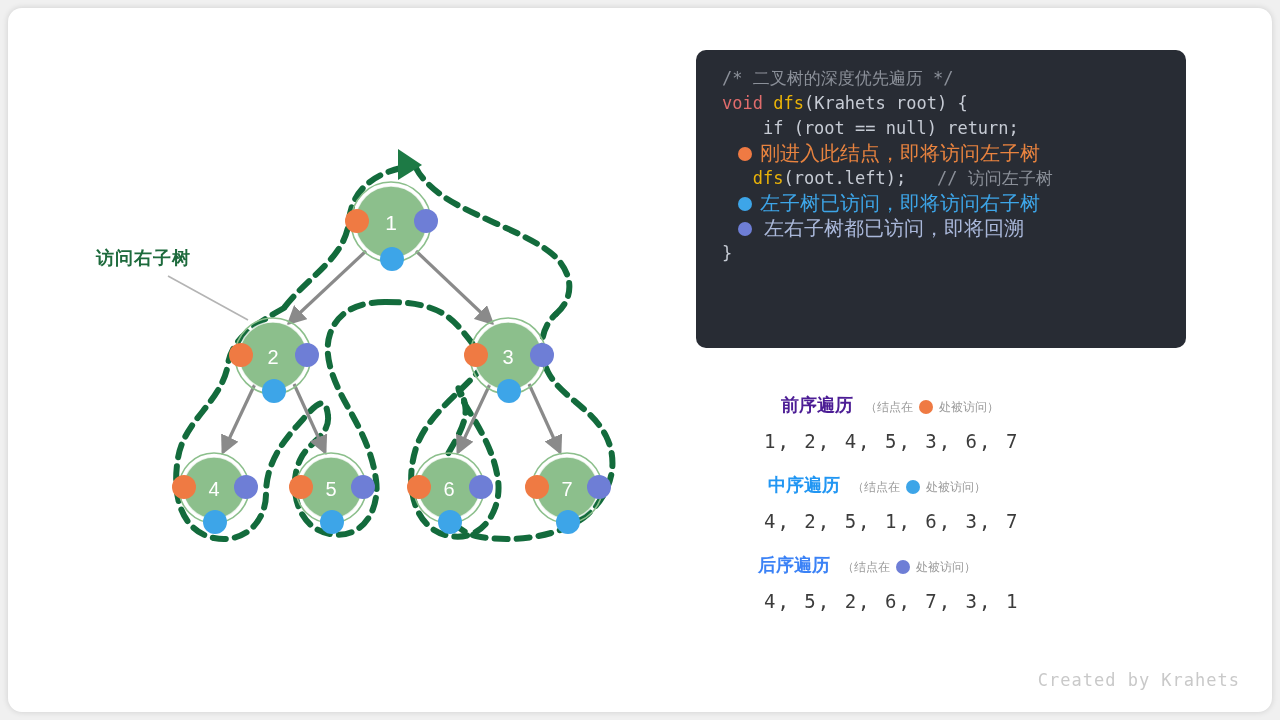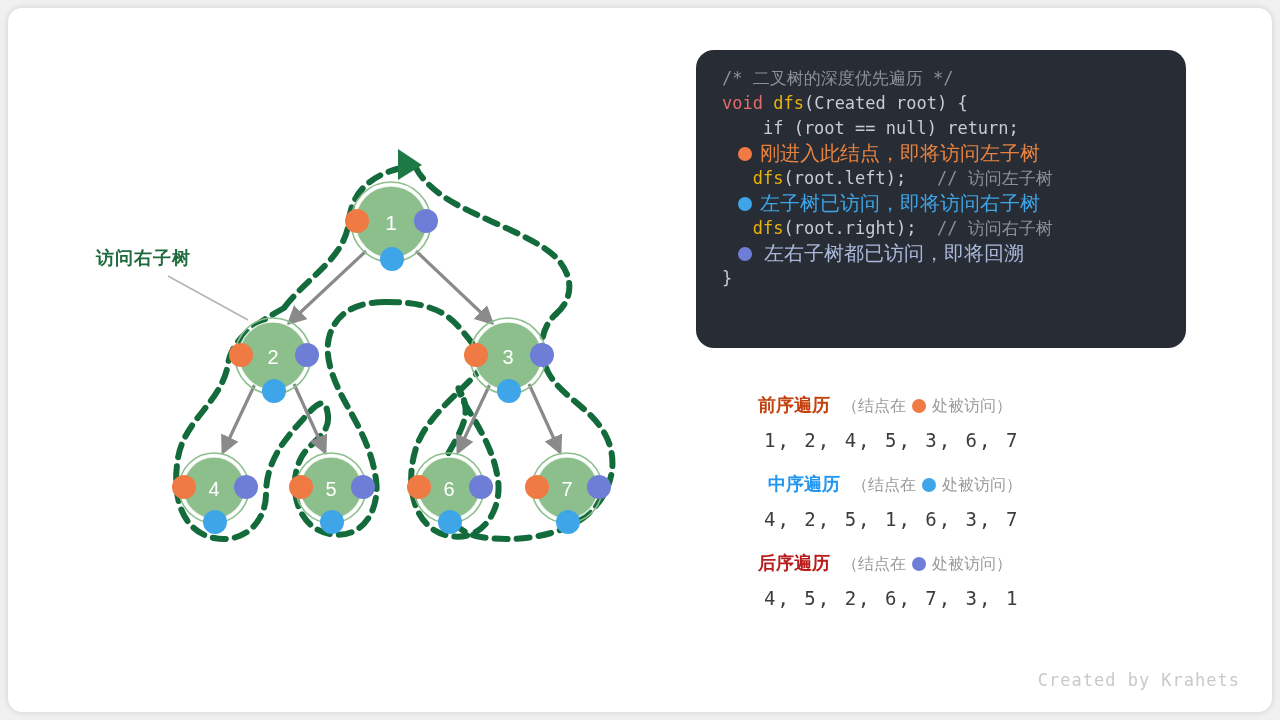--- a/index.html
+++ b/index.html
@@ -21,21 +21,21 @@
 
   .dfs-label{
     position:absolute;left:88px;top:238px;
     font-size:18px;font-weight:bold;color:#1d6a3c;
     letter-spacing:1px;white-space:nowrap;
   }
 
   
   #code-block{
     position:absolute;left:688px;top:42px;width:490px;height:298px;
-    background:#282c34;border-radius:18px;
+    background:#282c34;border-radius:10px;
     box-sizing:border-box;padding:16px 26px;
   }
   .code-line{
     font-family:"DejaVu Sans Mono","Liberation Mono",monospace;
     font-size:17px;line-height:25px;white-space:pre;color:#c6cbd4;
   }
   .cmt{color:#8b9099;}
   .kw{color:#e06c6c;}
   .fn{color:#eab308;}
   .plain{color:#c6cbd4;}
@@ -52,24 +52,24 @@
   .dot-blue{background:#3da5e8;}
   .dot-purple{background:#6e7ed6;}
 
   
   #results{position:absolute;left:750px;top:386px;width:430px;}
   .res-head{
     font-size:18px;line-height:22px;white-space:nowrap;
     display:flex;align-items:baseline;gap:12px;margin-bottom:2px;
   }
   .res-title{font-weight:bold;}
-  .t-pre{color:#c2410c;}
+  .t-pre{color:#4c1d95;margin-left:23px;}
   .t-in{color:#2196f3;margin-left:10px;}
-  .t-post{color:#b91c1c;}
-  .res-paren{color:#9a9a9a;font-size:16px;display:flex;align-items:center;gap:6px;}
+  .t-post{color:#3b82f6;}
+  .res-paren{color:#9a9a9a;font-size:12px;display:flex;align-items:center;gap:6px;}
   .res-seq{
     font-family:"DejaVu Sans Mono","Liberation Mono",monospace;
     font-size:19px;color:#3c3c3c;letter-spacing:2px;
     margin:12px 0 22px 6px;white-space:pre;
   }
 
   #credit{
     position:absolute;right:32px;bottom:22px;
     font-family:"DejaVu Sans Mono","Liberation Mono",monospace;
     font-size:17px;color:#c9c9c9;letter-spacing:1px;white-space:nowrap;
@@ -220,37 +220,36 @@
       </g>
     </svg>
 
     <div class="dfs-label">访问右子树</div>
   </div>
 
   <div id="code-block">
 
     <div class="code-line cmt">/* 二叉树的深度优先遍历 */</div>
 
-    <div class="code-line"><span class="kw">void</span><span class="plain"> </span><span class="fn">dfs</span><span class="plain">(Created root) {</span></div>
+    <div class="code-line"><span class="kw">void</span><span class="plain"> </span><span class="fn">dfs</span><span class="plain">(Krahets root) {</span></div>
 
     <div class="code-line plain">    if (root == null) return;</div>
 
     <div class="note-line note-orange">
       <span class="dot dot-orange"></span>
       <span>刚进入此结点，即将访问左子树</span>
     </div>
 
     <div class="code-line"><span class="plain">   </span><span class="fn">dfs</span><span class="plain">(root.left);</span><span class="plain">   </span><span class="cmt">// 访问左子树</span></div>
 
     <div class="note-line note-blue">
       <span class="dot dot-blue"></span>
       <span>左子树已访问，即将访问右子树</span>
     </div>
 
-    <div class="code-line"><span class="plain">   </span><span class="fn">dfs</span><span class="plain">(root.right);</span><span class="plain">  </span><span class="cmt">// 访问右子树</span></div>
 
     <div class="note-line note-purple">
       <span class="dot dot-purple"></span>
       <span>左右子树都已访问，即将回溯</span>
     </div>
 
     <div class="code-line plain">}</div>
   </div>
 
   <div id="results">

